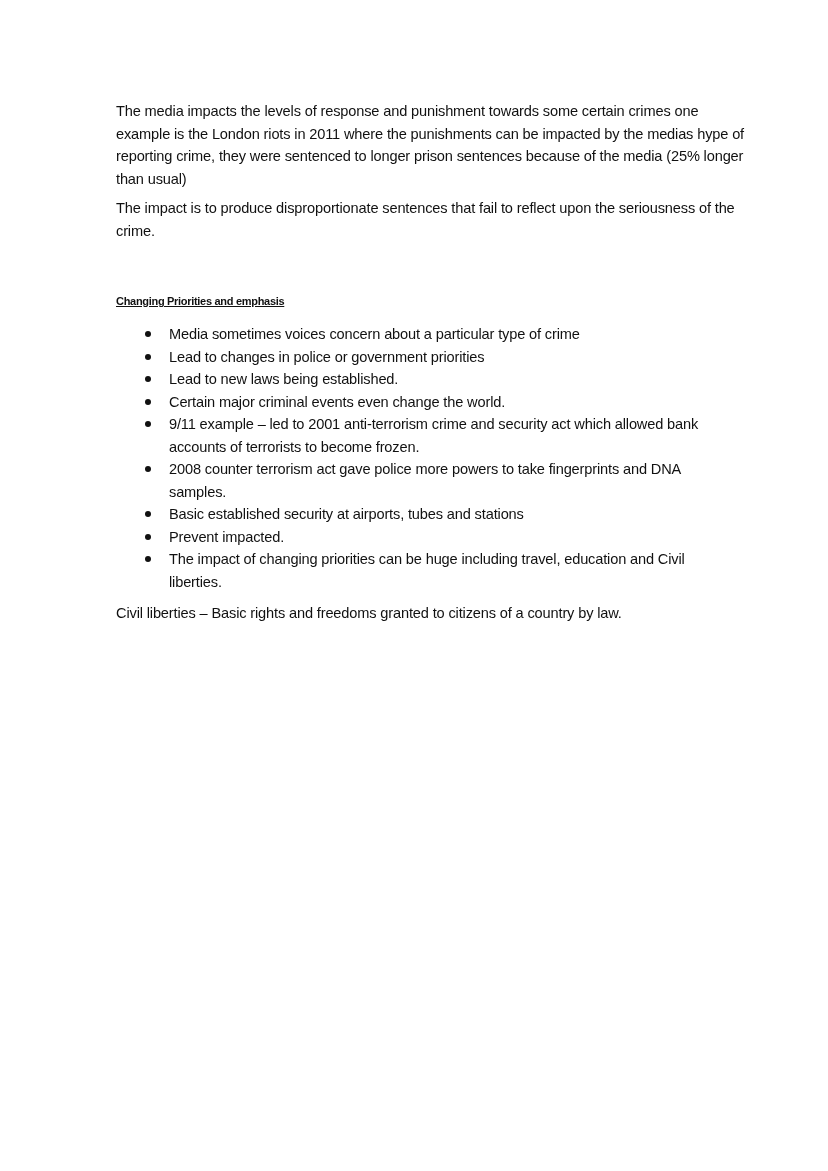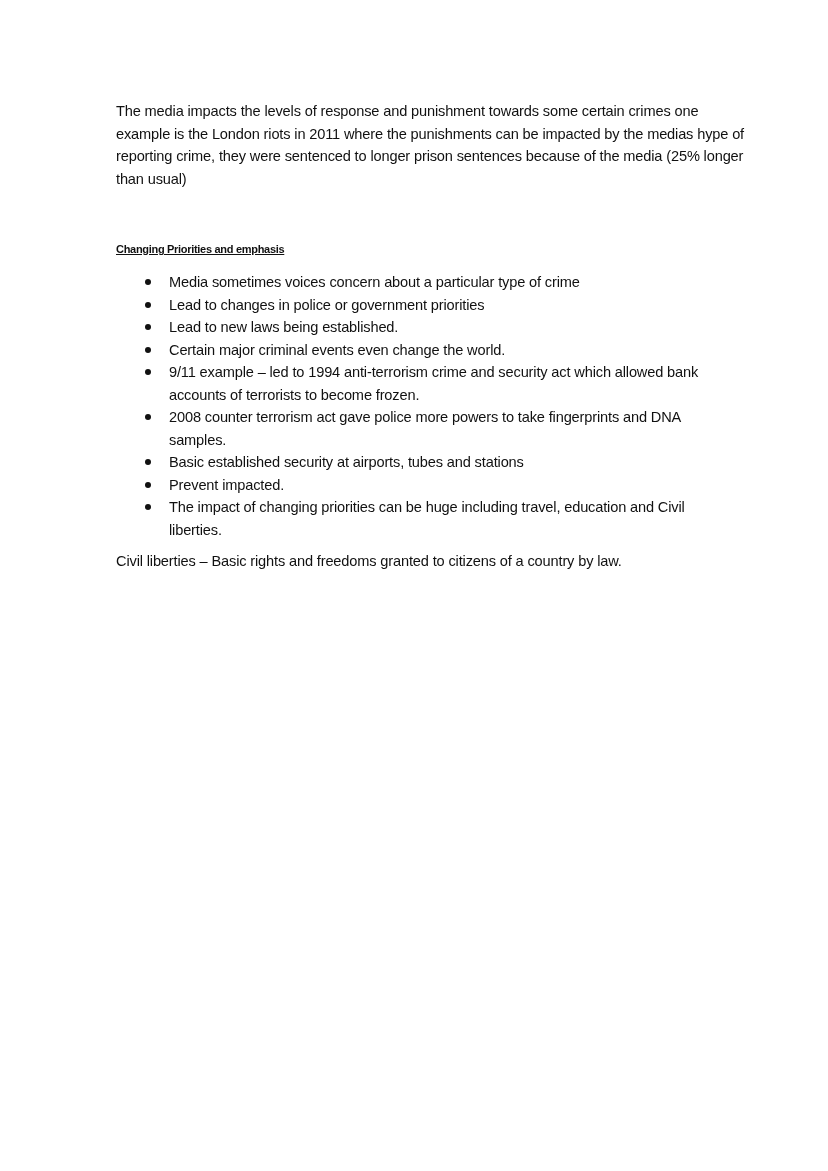--- a/index.html
+++ b/index.html
@@ -60,29 +60,30 @@
     .definition .term {
       font-weight: normal;
       text-align: right;
     }
   </style>
 </head>
 <body>
 
 <div class="page">
   <p class="para">The media impacts the levels of response and punishment towards some certain crimes one example is the London riots in 2011 where the punishments can be impacted by the medias hype of reporting crime, they were sentenced to longer prison sentences because of the media (25% longer than usual)</p>
+  <p class="para">The impact is to produce disproportionate sentences that fail to reflect upon the seriousness of the crime.</p>
 
   <h2 class="heading">Changing Priorities and emphasis</h2>
 
   <ul class="bullets">
     <li><span class="bullet-dot"></span><span>Media sometimes voices concern about a particular type of crime</span></li>
     <li><span class="bullet-dot"></span><span>Lead to changes in police or government priorities</span></li>
     <li><span class="bullet-dot"></span><span>Lead to new laws being established.</span></li>
     <li><span class="bullet-dot"></span><span>Certain major criminal events even change the world.</span></li>
-    <li><span class="bullet-dot"></span><span>9/11 example – led to 1994 anti-terrorism crime and security act which allowed bank accounts of terrorists to become frozen.</span></li>
+    <li><span class="bullet-dot"></span><span>9/11 example – led to 2001 anti-terrorism crime and security act which allowed bank accounts of terrorists to become frozen.</span></li>
     <li><span class="bullet-dot"></span><span>2008 counter terrorism act gave police more powers to take fingerprints and DNA samples.</span></li>
     <li><span class="bullet-dot"></span><span>Basic established security at airports, tubes and stations</span></li>
     <li><span class="bullet-dot"></span><span>Prevent impacted.</span></li>
     <li><span class="bullet-dot"></span><span>The impact of changing priorities can be huge including travel, education and Civil liberties.</span></li>
   </ul>
 
   <p class="definition"><span class="term">Civil liberties –</span><span> Basic rights and freedoms granted to citizens of a country by law.</span></p>
 </div>
 
 </body></html>

